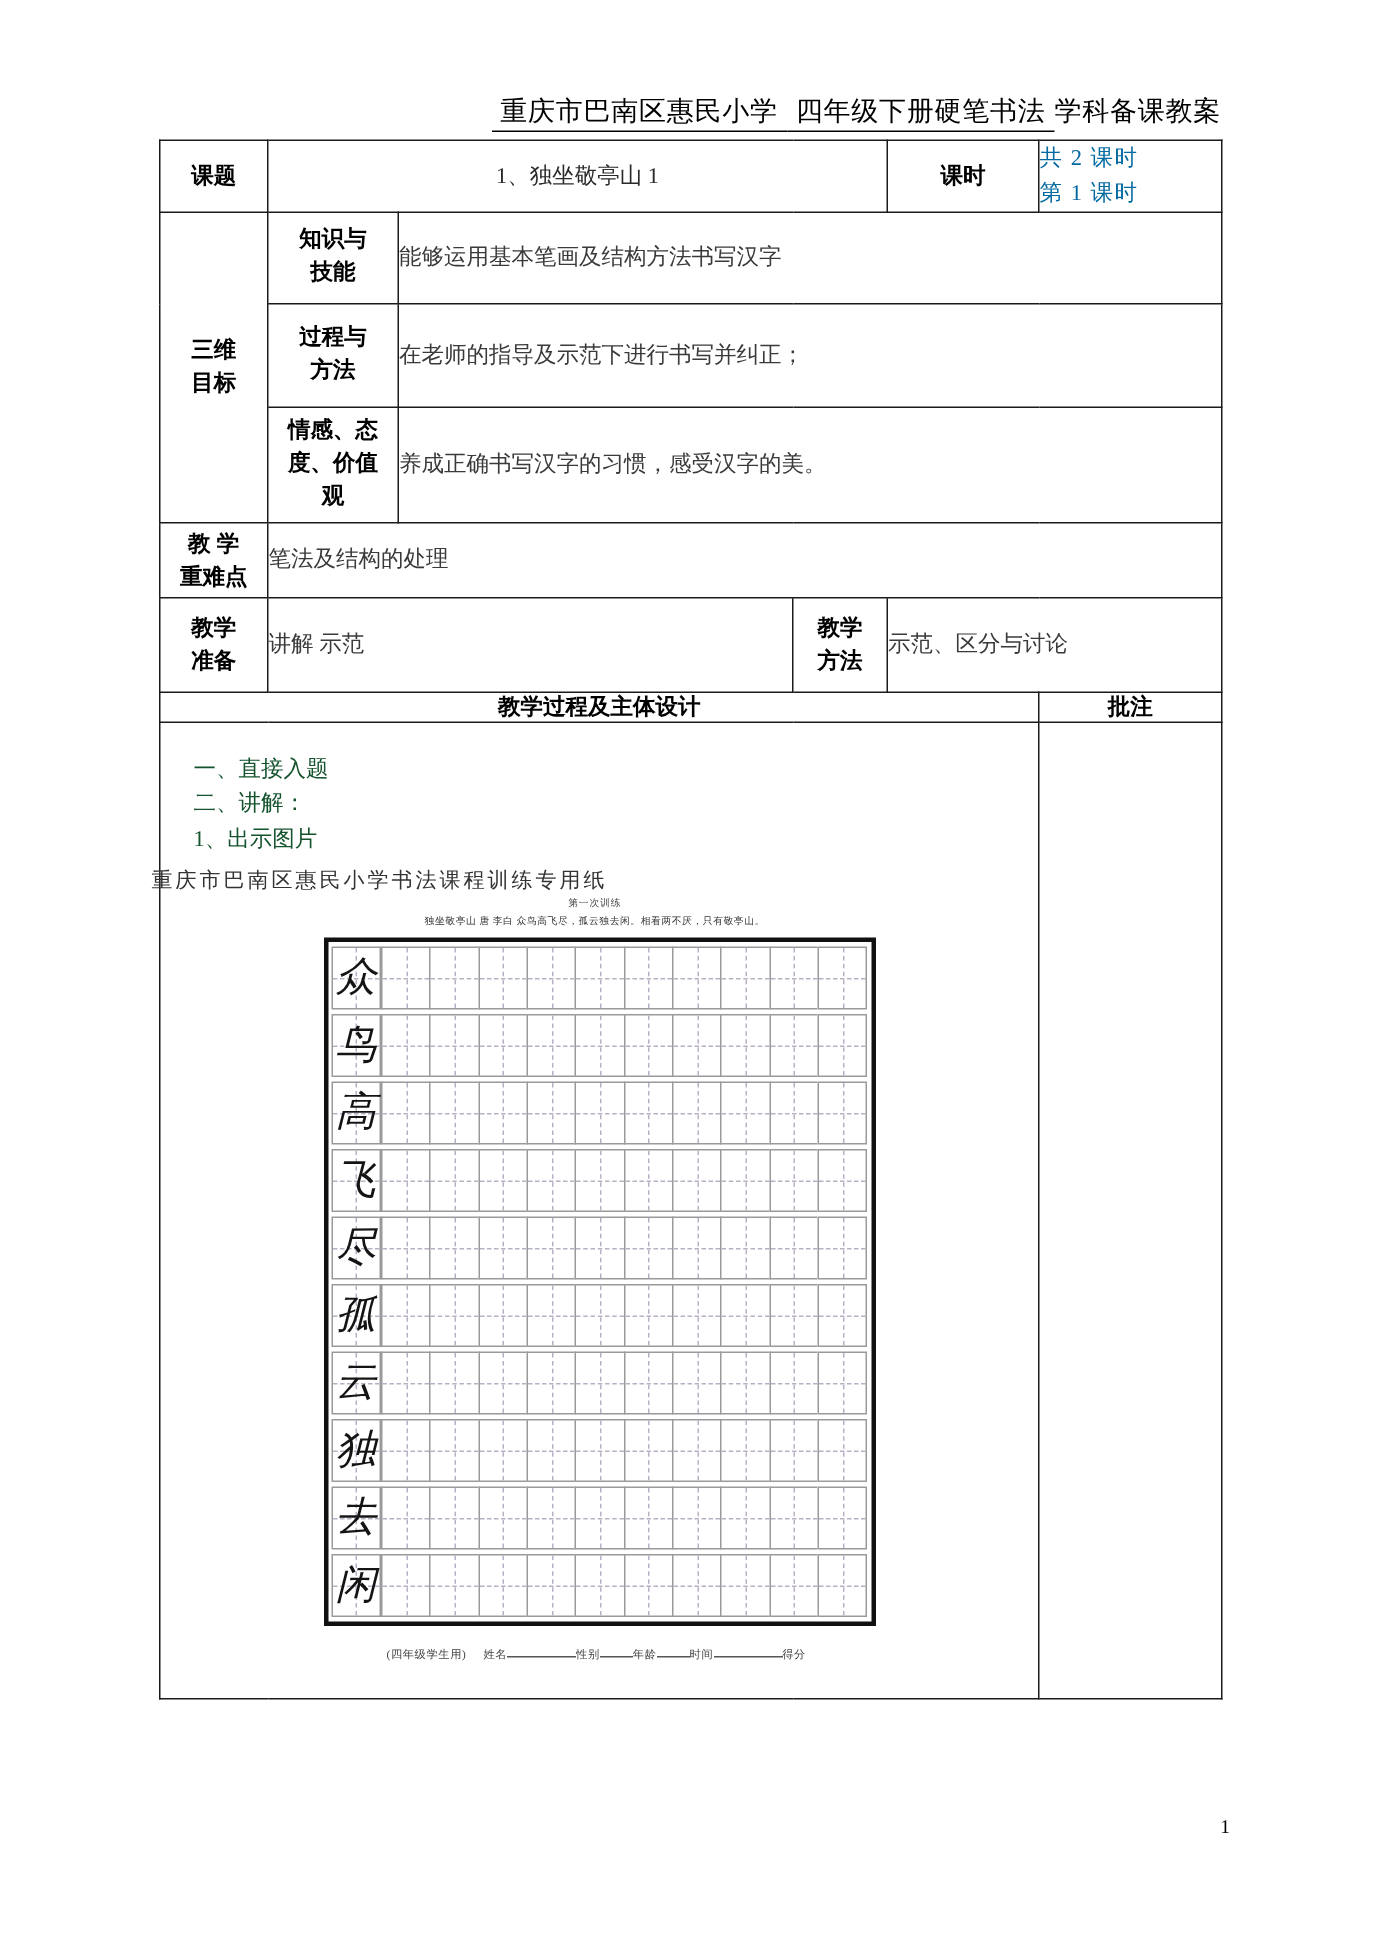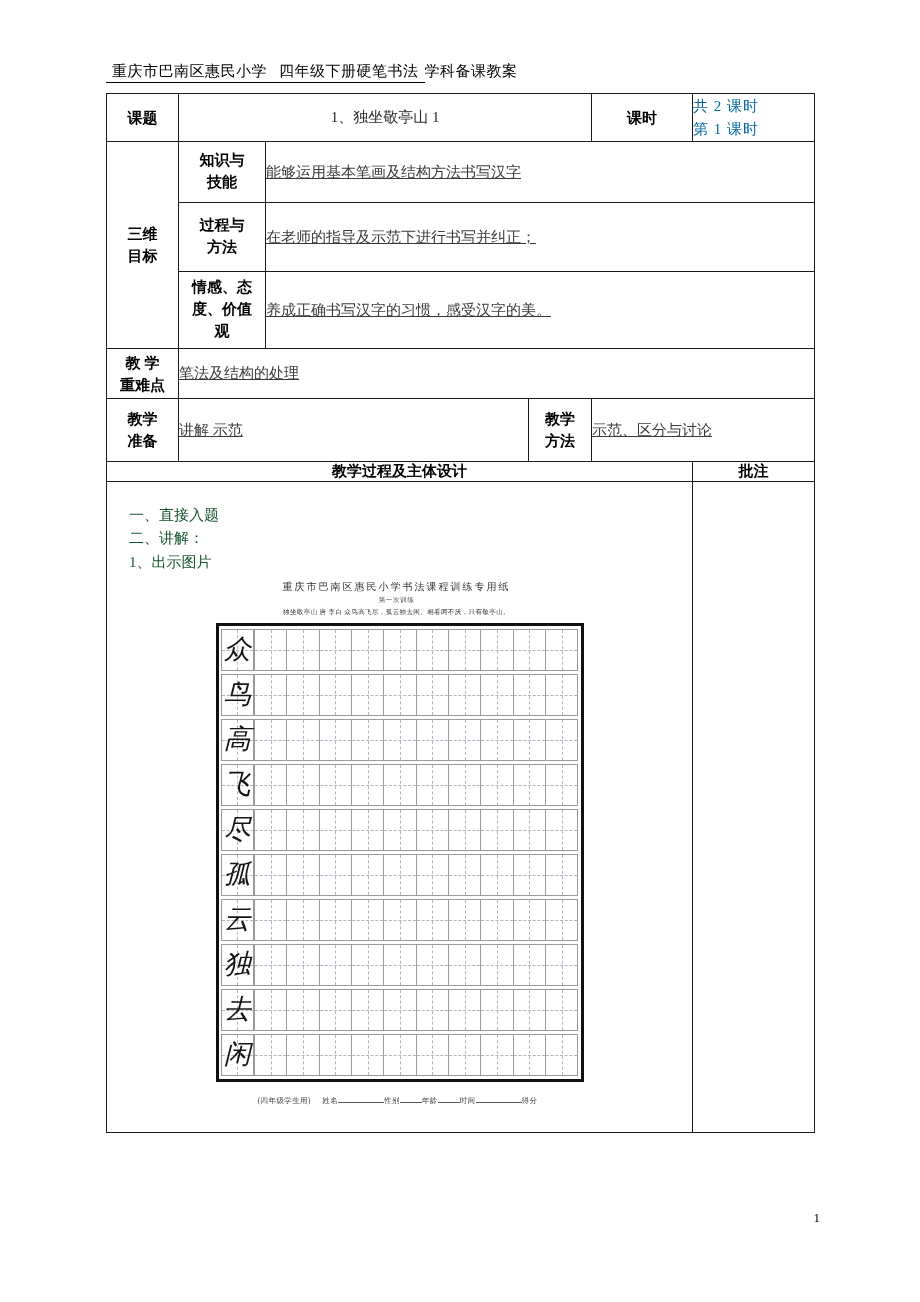--- a/index.html
+++ b/index.html
@@ -22,22 +22,22 @@
     width: 920px;
     height: 1302px;
   }
 
   
   .doc-header {
     position: absolute;
     left: 106px;
     top: 62px;
     width: 708px;
-    text-align: left;
-    font-size: 15px;
+    text-align: right;
+    font-size: 18px;
     letter-spacing: 0.5px;
     white-space: nowrap;
   }
   .doc-header .seg { display: inline-block; }
   .doc-header .u {
     display: inline-block;
     border-bottom: 1px solid #000;
     padding: 0 6px 1px 6px;
   }
 
@@ -71,21 +71,20 @@
     font-family: Liberation Serif, serif;
     font-size: 15px;
     line-height: 1.45;
     padding: 5px 3px;
   }
   .val {
     padding: 6px 8px 6px 10px;
     font-size: 15px;
     line-height: 1.5;
     color: #3a3a3a;
-    text-decoration: underline;
   }
   .val-center {
     text-align: center;
     font-size: 15px;
     color: #2a2a2a;
   }
   .val-two-line {
     padding: 4px 0 4px 12px;
     font-size: 15px;
     line-height: 1.5;
@@ -116,22 +115,21 @@
   }
   .steps div { white-space: nowrap; }
 
   
   .worksheet {
     position: relative;
     margin: 6px 0 0 0;
     width: 100%;
   }
   .ws-title {
-    text-align: center;
-    font-size: 10px;
+    font-size: 14px;
     letter-spacing: 2px;
     color: #333;
     font-family: "Liberation Serif", serif;
     margin-left: -6px;
   }
   .ws-sub {
     text-align: center;
     font-size: 6.5px;
     color: #444;
     letter-spacing: 0.6px;

